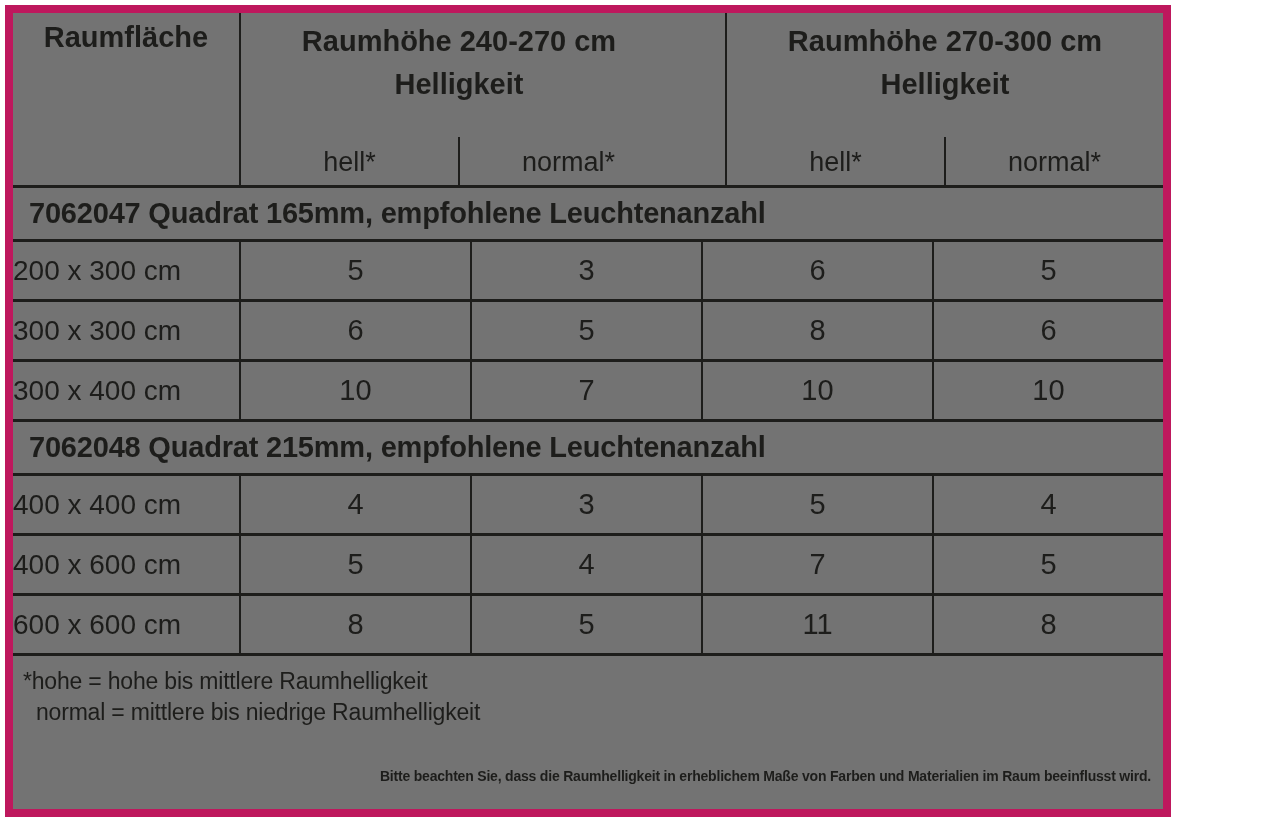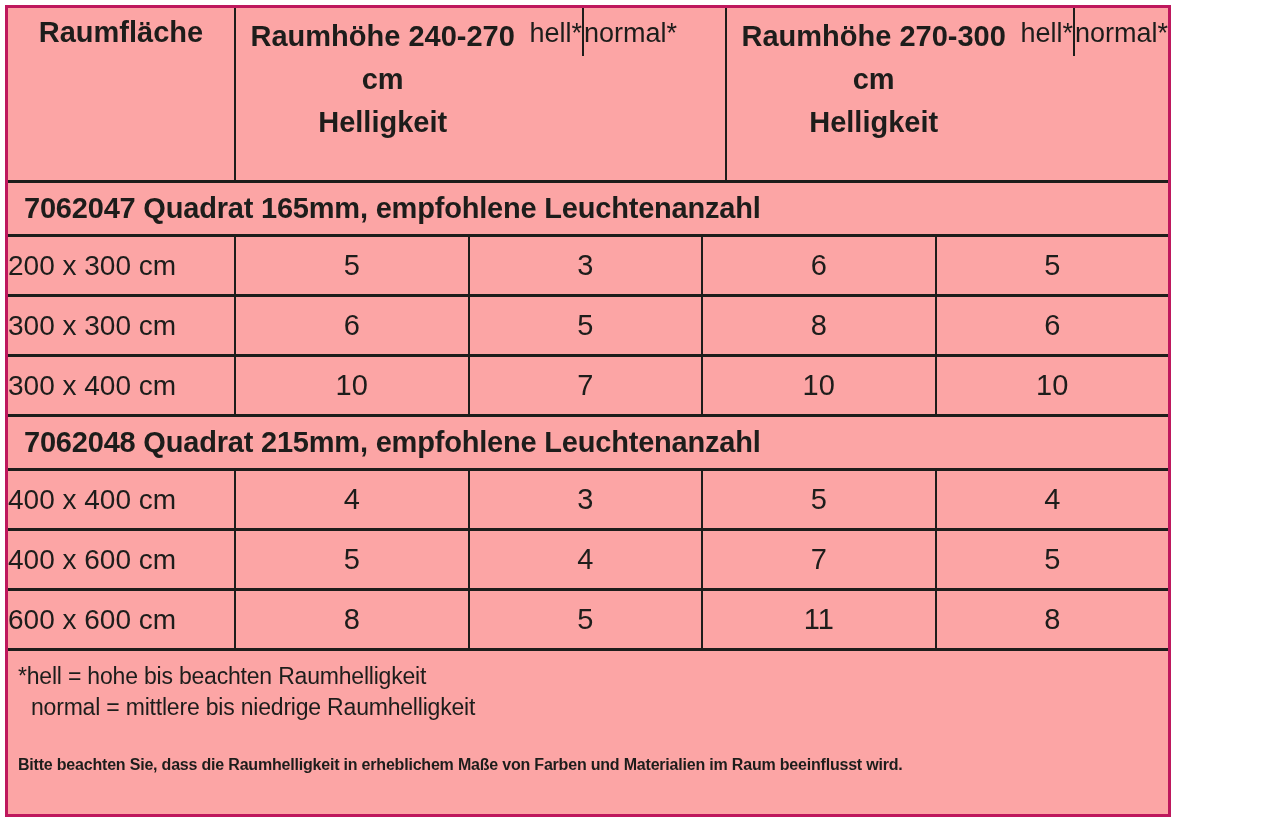--- a/index.html
+++ b/index.html
@@ -4,33 +4,33 @@
 <style>
   html,body { margin:0; padding:0; }
   body {
     width:1280px; height:822px; background:#ffffff;
     font-family:"Liberation Sans","DejaVu Sans",sans-serif;
     color:#1d1d1b; position:relative; overflow:hidden;
   }
   .table {
     position:absolute; left:5px; top:5px;
     width:1166px; height:812px;
-    border:3px solid #be185d; box-sizing:border-box;
-    background:#fca5a5;
+    border:8px solid #be185d; box-sizing:border-box;
+    background:#737373;
   }
   .table * { box-sizing:border-box; }
 
   
   .header-row { height:175px; border-bottom:3px solid #1d1d1b; display:flex; }
   .corner-cell {
     width:228px; border-right:2px solid #1d1d1b;
     text-align:center; padding-top:8px;
     font-weight:bold; font-size:29px;
   }
-  .group-cell { flex:1; display:flex; flex-direction:row; }
+  .group-cell { flex:1; display:flex; flex-direction:column; }
   .group-cell.divided { border-left:2px solid #1d1d1b;margin-left:48px; }
   .group-titles {
     flex:1; text-align:center; padding-top:7px;
     font-weight:bold; font-size:29px; line-height:43px;
   }
   .subheader-row { height:48px; display:flex;justify-content:flex-end; }
   .subcell {
     flex:1; display:flex; align-items:flex-end; justify-content:center;
     font-size:27px; padding-bottom:7px;
   }
@@ -49,22 +49,22 @@
     font-size:28px;
   }
   .value-cell { flex:1; justify-content:center; font-size:29px; }
   .value-cell.divided { border-left:2px solid #1d1d1b; }
 
   
   .footer { padding:10px 12px 0 10px; }
   .footnote { font-size:23px; line-height:31px; letter-spacing:-0.2px; }
   .footnote.indent { padding-left:13px; }
   .note {
-    margin-top:27px; font-weight:bold; font-size:16px;
-    line-height:29px; max-width:1135px; letter-spacing:-0.2px;
+    margin-top:27px; font-weight:bold; font-size:14px;
+    line-height:42px; max-width:1135px; letter-spacing:-0.2px;text-align:right;
   }
 </style>
 </head>
 <body>
 
 <div class="table">
 
   <div class="header-row">
     <div class="corner-cell">
       <span>Raumfläche</span>
@@ -138,18 +138,18 @@
       <div class="data-row">
         <div class="cell label-cell">600 x 600 cm</div>
         <div class="cell value-cell">8</div>
         <div class="cell value-cell divided">5</div>
         <div class="cell value-cell divided">11</div>
         <div class="cell value-cell divided">8</div>
       </div>
     </div>
 
   <div class="footer">
-    <div class="footnote">*hell = hohe bis beachten Raumhelligkeit</div>
+    <div class="footnote">*hohe = hohe bis mittlere Raumhelligkeit</div>
     <div class="footnote indent">normal = mittlere bis niedrige Raumhelligkeit</div>
     <div class="note">Bitte beachten Sie, dass die Raumhelligkeit in erheblichem Maße von Farben und Materialien im Raum beeinflusst wird.</div>
   </div>
 
 </div>
 
 </body></html>

